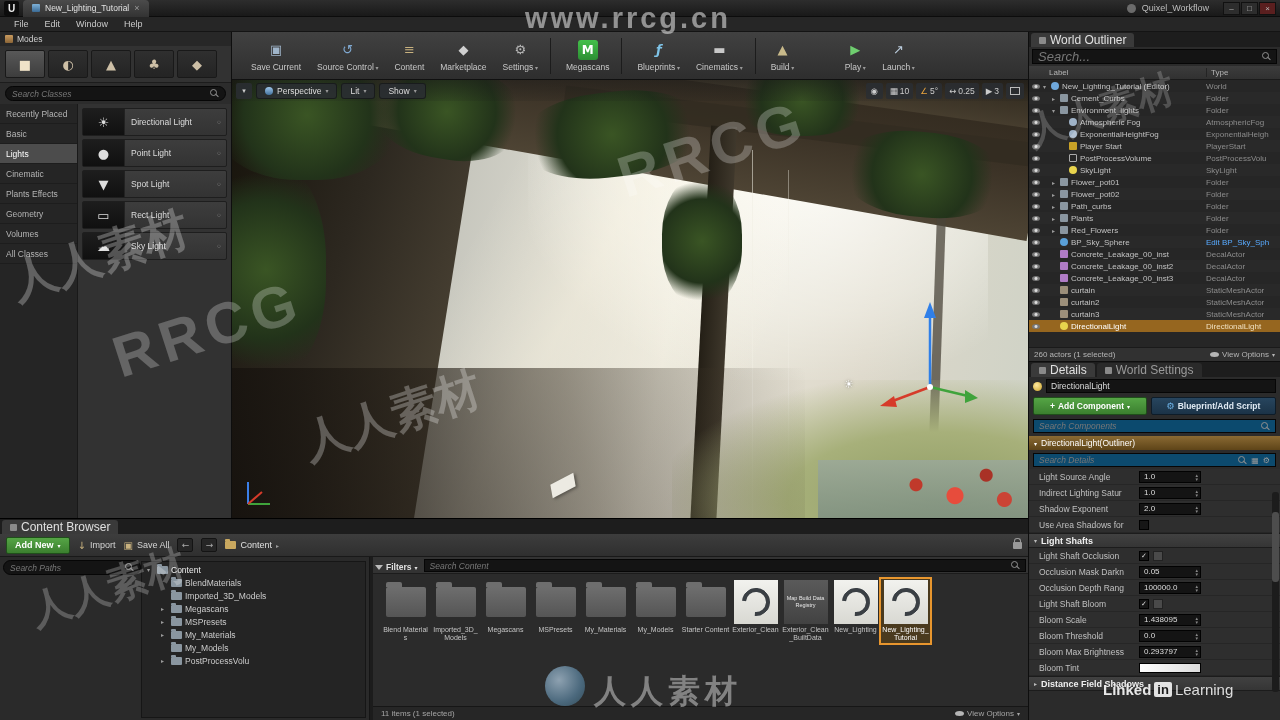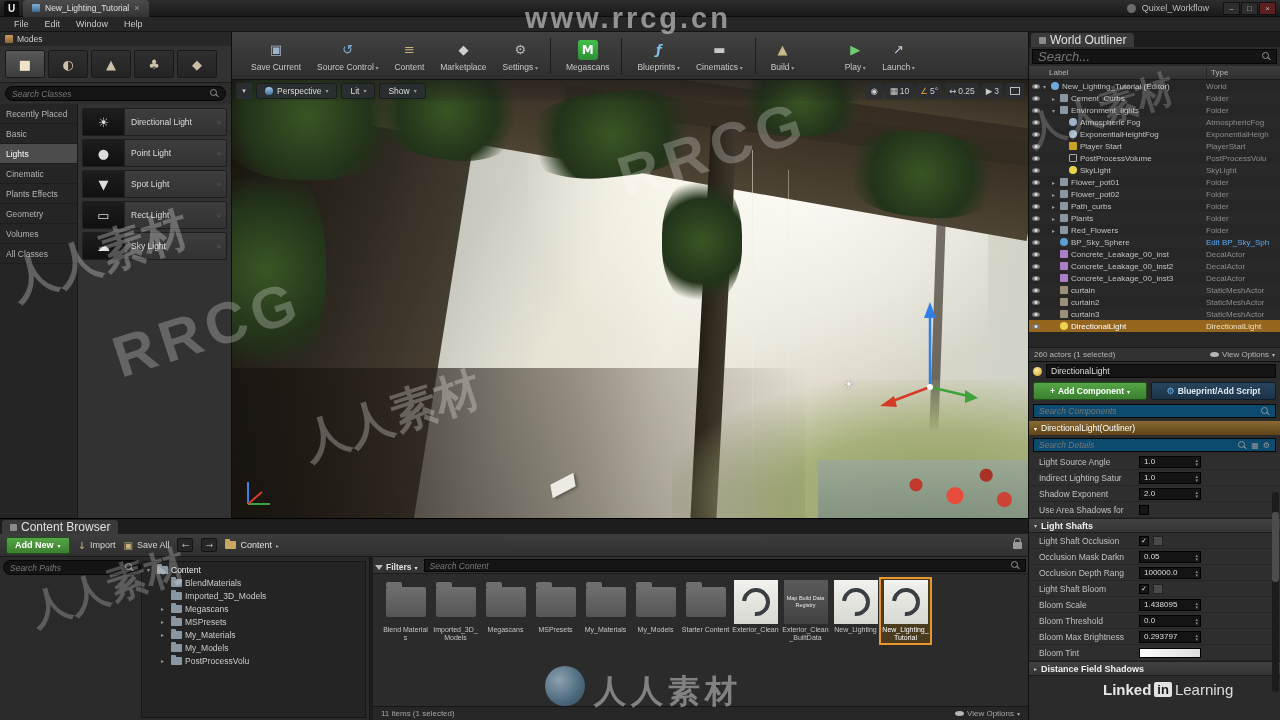--- a/index.html
+++ b/index.html
@@ -689,20 +689,30 @@
       <span>260 actors (1 selected)</span>
       <span class="view-opts">
         <span class="eye-glyph"></span>
         <span>View Options</span>
         <span class="sym" style="font-size:6px">▾</span>
       </span>
     </div>
   </div>
 
   <div class="details">
+    <div class="panel-tabstrip">
+      <div class="panel-tab">
+        <span class="tab-ic"></span>
+        <span>Details</span>
+      </div>
+      <div class="panel-tab inactive">
+        <span class="tab-ic"></span>
+        <span>World Settings</span>
+      </div>
+    </div>
     <div class="name-row">
       <span class="bulb"></span>
       <input value="DirectionalLight" style="">
     </div>
     <div class="btn-row">
       <div class="add-comp">
         <span>+</span>
         <span>Add Component</span>
         <span class="dd sym">▾</span>
       </div>

